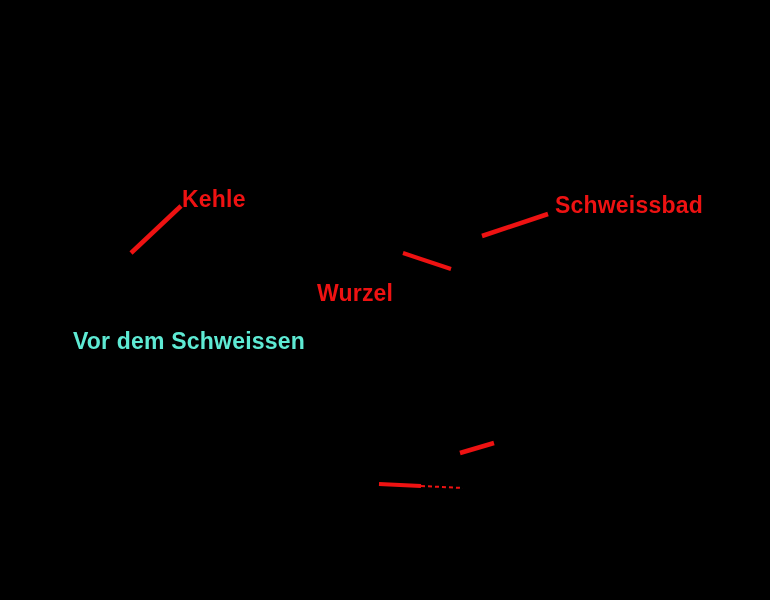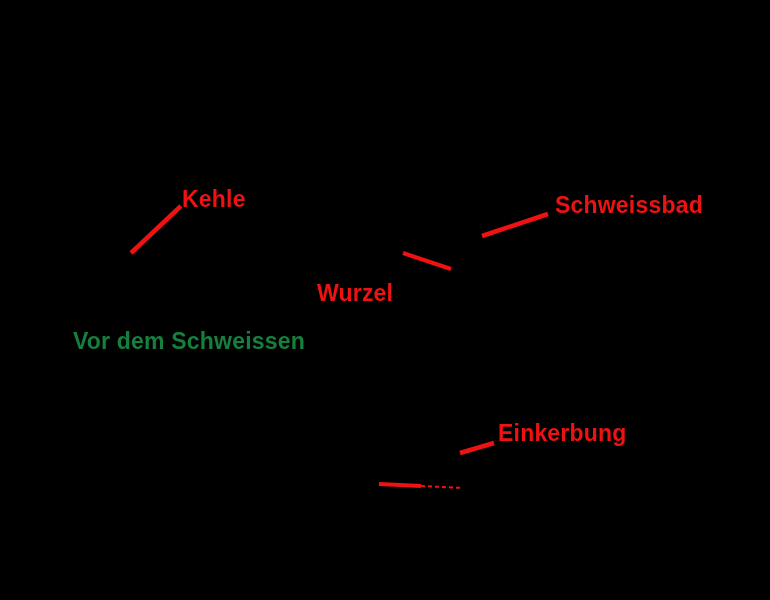--- a/index.html
+++ b/index.html
@@ -40,15 +40,14 @@
       <line x1="181" y1="206" x2="131" y2="253" stroke="#ee1212" stroke-width="4.5" stroke-linecap="butt"></line>
       <line x1="548" y1="214" x2="482" y2="236" stroke="#ee1212" stroke-width="4.5" stroke-linecap="butt"></line>
       <line x1="403" y1="253" x2="451" y2="269" stroke="#ee1212" stroke-width="4" stroke-linecap="butt"></line>
       <line x1="494" y1="443" x2="460" y2="453" stroke="#ee1212" stroke-width="4.5" stroke-linecap="butt"></line>
       <line x1="379" y1="484" x2="421" y2="486" stroke="#ee1212" stroke-width="4" stroke-linecap="butt"></line>
       <line x1="421" y1="486" x2="463" y2="488" stroke="#ee1212" stroke-width="2" stroke-linecap="butt" stroke-dasharray="4 3"></line>
     </svg>
 <span class="diagram-label" style="left: 182px; top: 188px; font-size: 23px; color: rgb(238, 18, 18);">Kehle</span>
     <span class="diagram-label" style="left: 555px; top: 194px; font-size: 23px; color: rgb(238, 18, 18);">Schweissbad</span>
     <span class="diagram-label" style="left: 317px; top: 242px; font-size: 23px; color: rgb(238, 18, 18); margin-top: 40px;">Wurzel</span>
-    <span class="diagram-label" style="left: 73px; top: 330px; font-size: 23px; color: #15803d;">Vor dem Schweissen</span>
-    <span class="diagram-label" style="left: 498px; top: 422px; font-size: 23px; color: rgb(238, 18, 18);">Einkerbung</span>
+    <span class="diagram-label" style="left: 73px; top: 330px; font-size: 23px; color: #5eead4;">Vor dem Schweissen</span>
   </div>
 
 </body></html>

